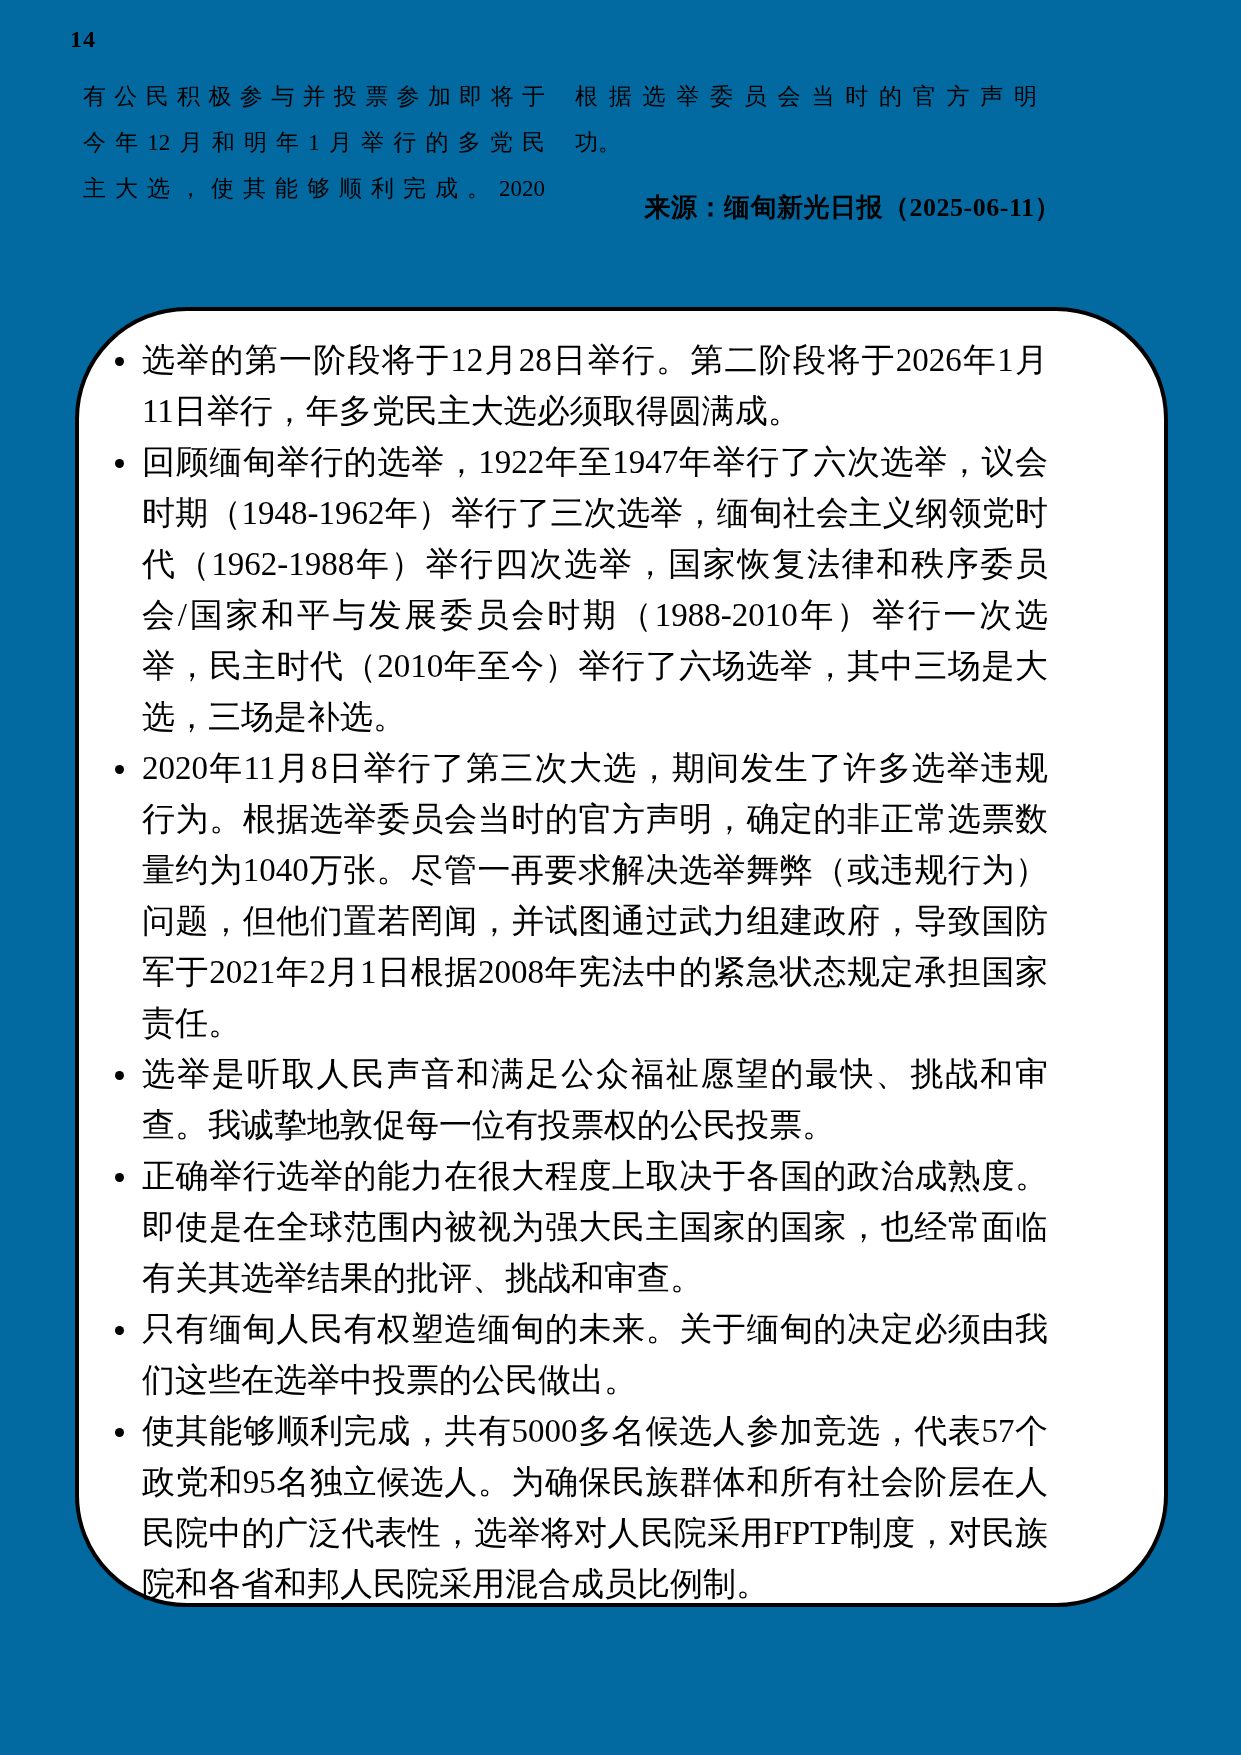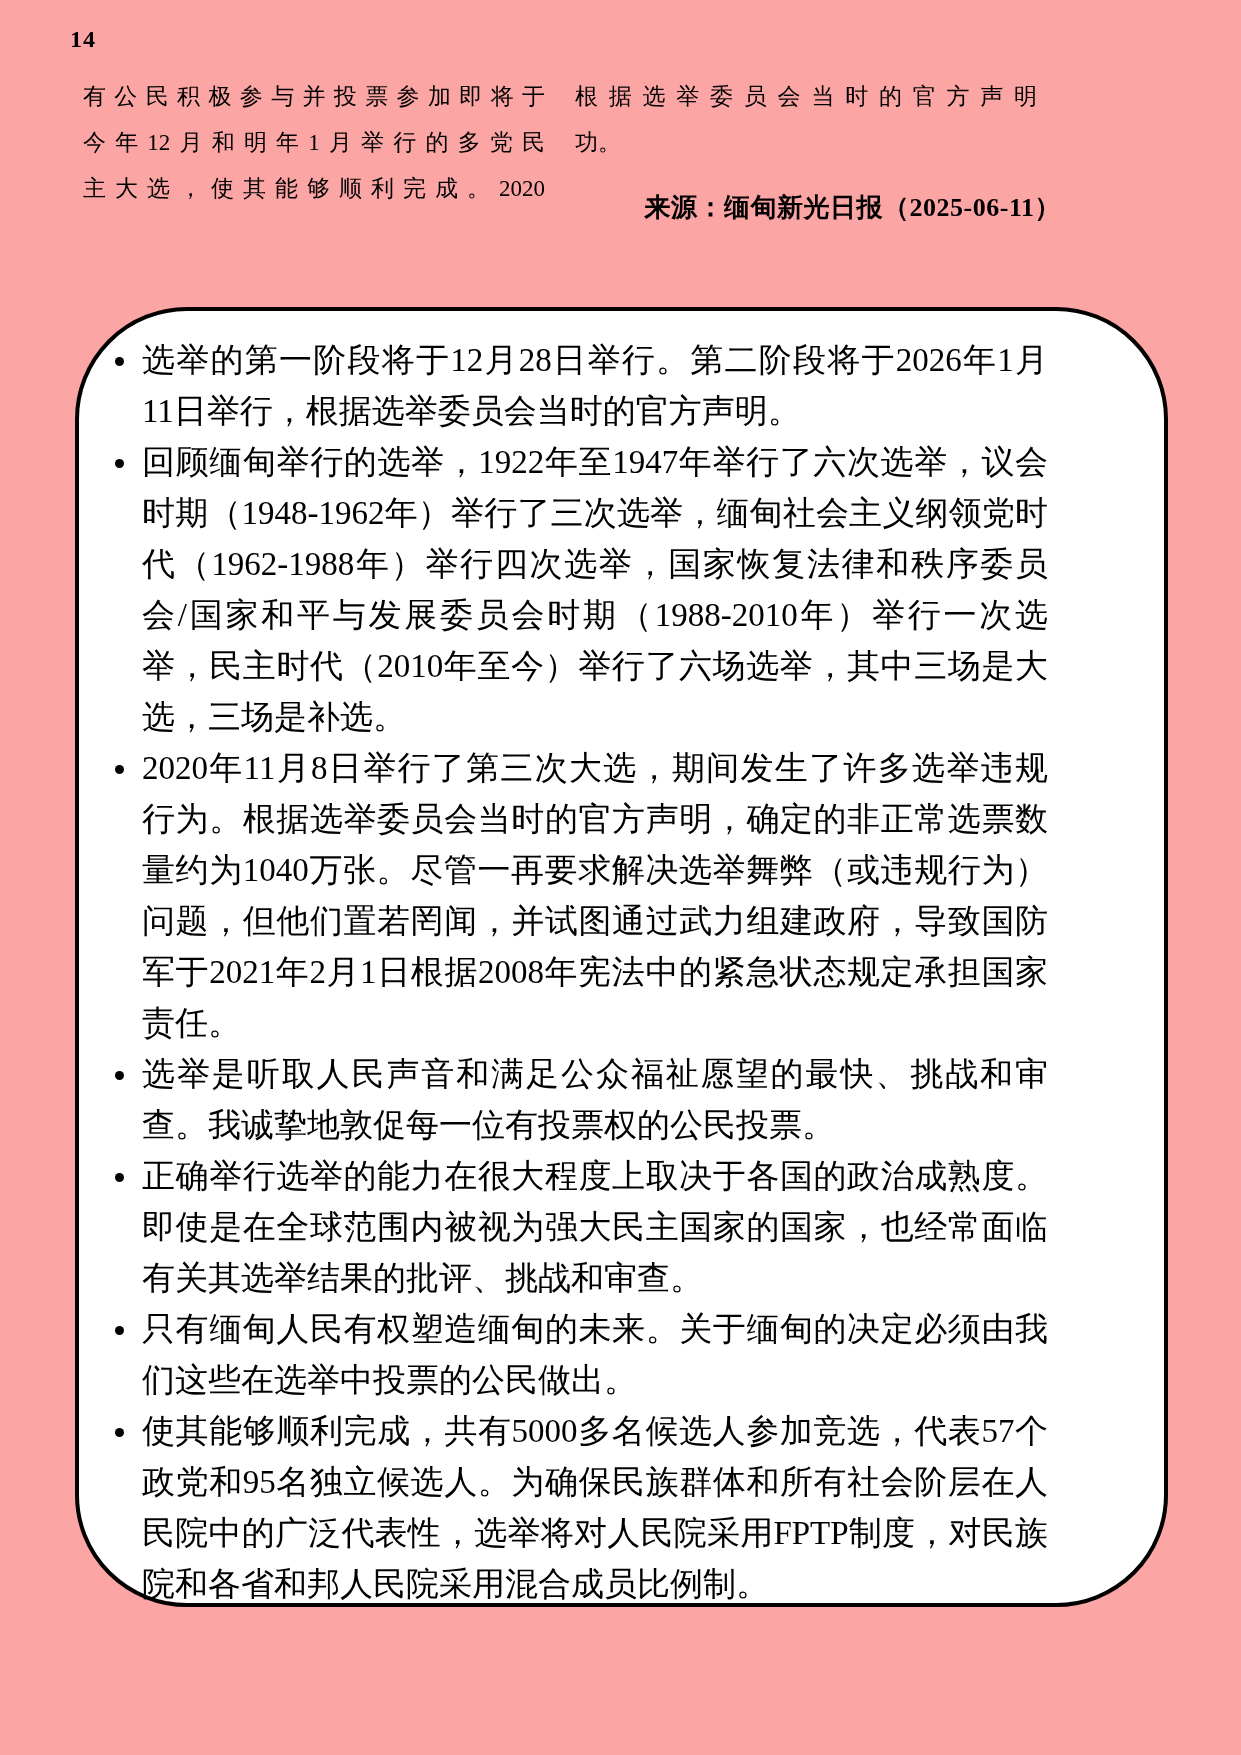--- a/index.html
+++ b/index.html
@@ -8,21 +8,21 @@
     width: 1241px;
     height: 1755px;
     position: relative;
     font-family: "Liberation Serif", "DejaVu Serif", serif;
     color: #000000;
     overflow: hidden;
   }
   .page {
     position: absolute;
     inset: 0;
-    background: #fca5a5;
+    background: #0369a1;
   }
   .page-number {
     position: absolute;
     left: 70px;
     top: 26px;
     font-size: 24px;
     font-weight: bold;
     letter-spacing: 1px;
   }
   
@@ -111,21 +111,21 @@
         </div>
       <div class="source-line">来源：缅甸新光日报（2025-06-11）</div>
     </div>
   </div>
 
   <div class="callout">
     <ul class="bullet-list">
 
         <li class="bullet-item">
           <span class="dot"></span>
-          <span>选举的第一阶段将于12月28日举行。第二阶段将于2026年1月11日举行，根据选举委员会当时的官方声明。</span>
+          <span>选举的第一阶段将于12月28日举行。第二阶段将于2026年1月11日举行，年多党民主大选必须取得圆满成。</span>
         </li>
 
         <li class="bullet-item">
           <span class="dot"></span>
           <span>回顾缅甸举行的选举，1922年至1947年举行了六次选举，议会时期（1948-1962年）举行了三次选举，缅甸社会主义纲领党时代（1962-1988年）举行四次选举，国家恢复法律和秩序委员会/国家和平与发展委员会时期（1988-2010年）举行一次选举，民主时代（2010年至今）举行了六场选举，其中三场是大选，三场是补选。</span>
         </li>
 
         <li class="bullet-item">
           <span class="dot"></span>
           <span>2020年11月8日举行了第三次大选，期间发生了许多选举违规行为。根据选举委员会当时的官方声明，确定的非正常选票数量约为1040万张。尽管一再要求解决选举舞弊（或违规行为）问题，但他们置若罔闻，并试图通过武力组建政府，导致国防军于2021年2月1日根据2008年宪法中的紧急状态规定承担国家责任。</span>

